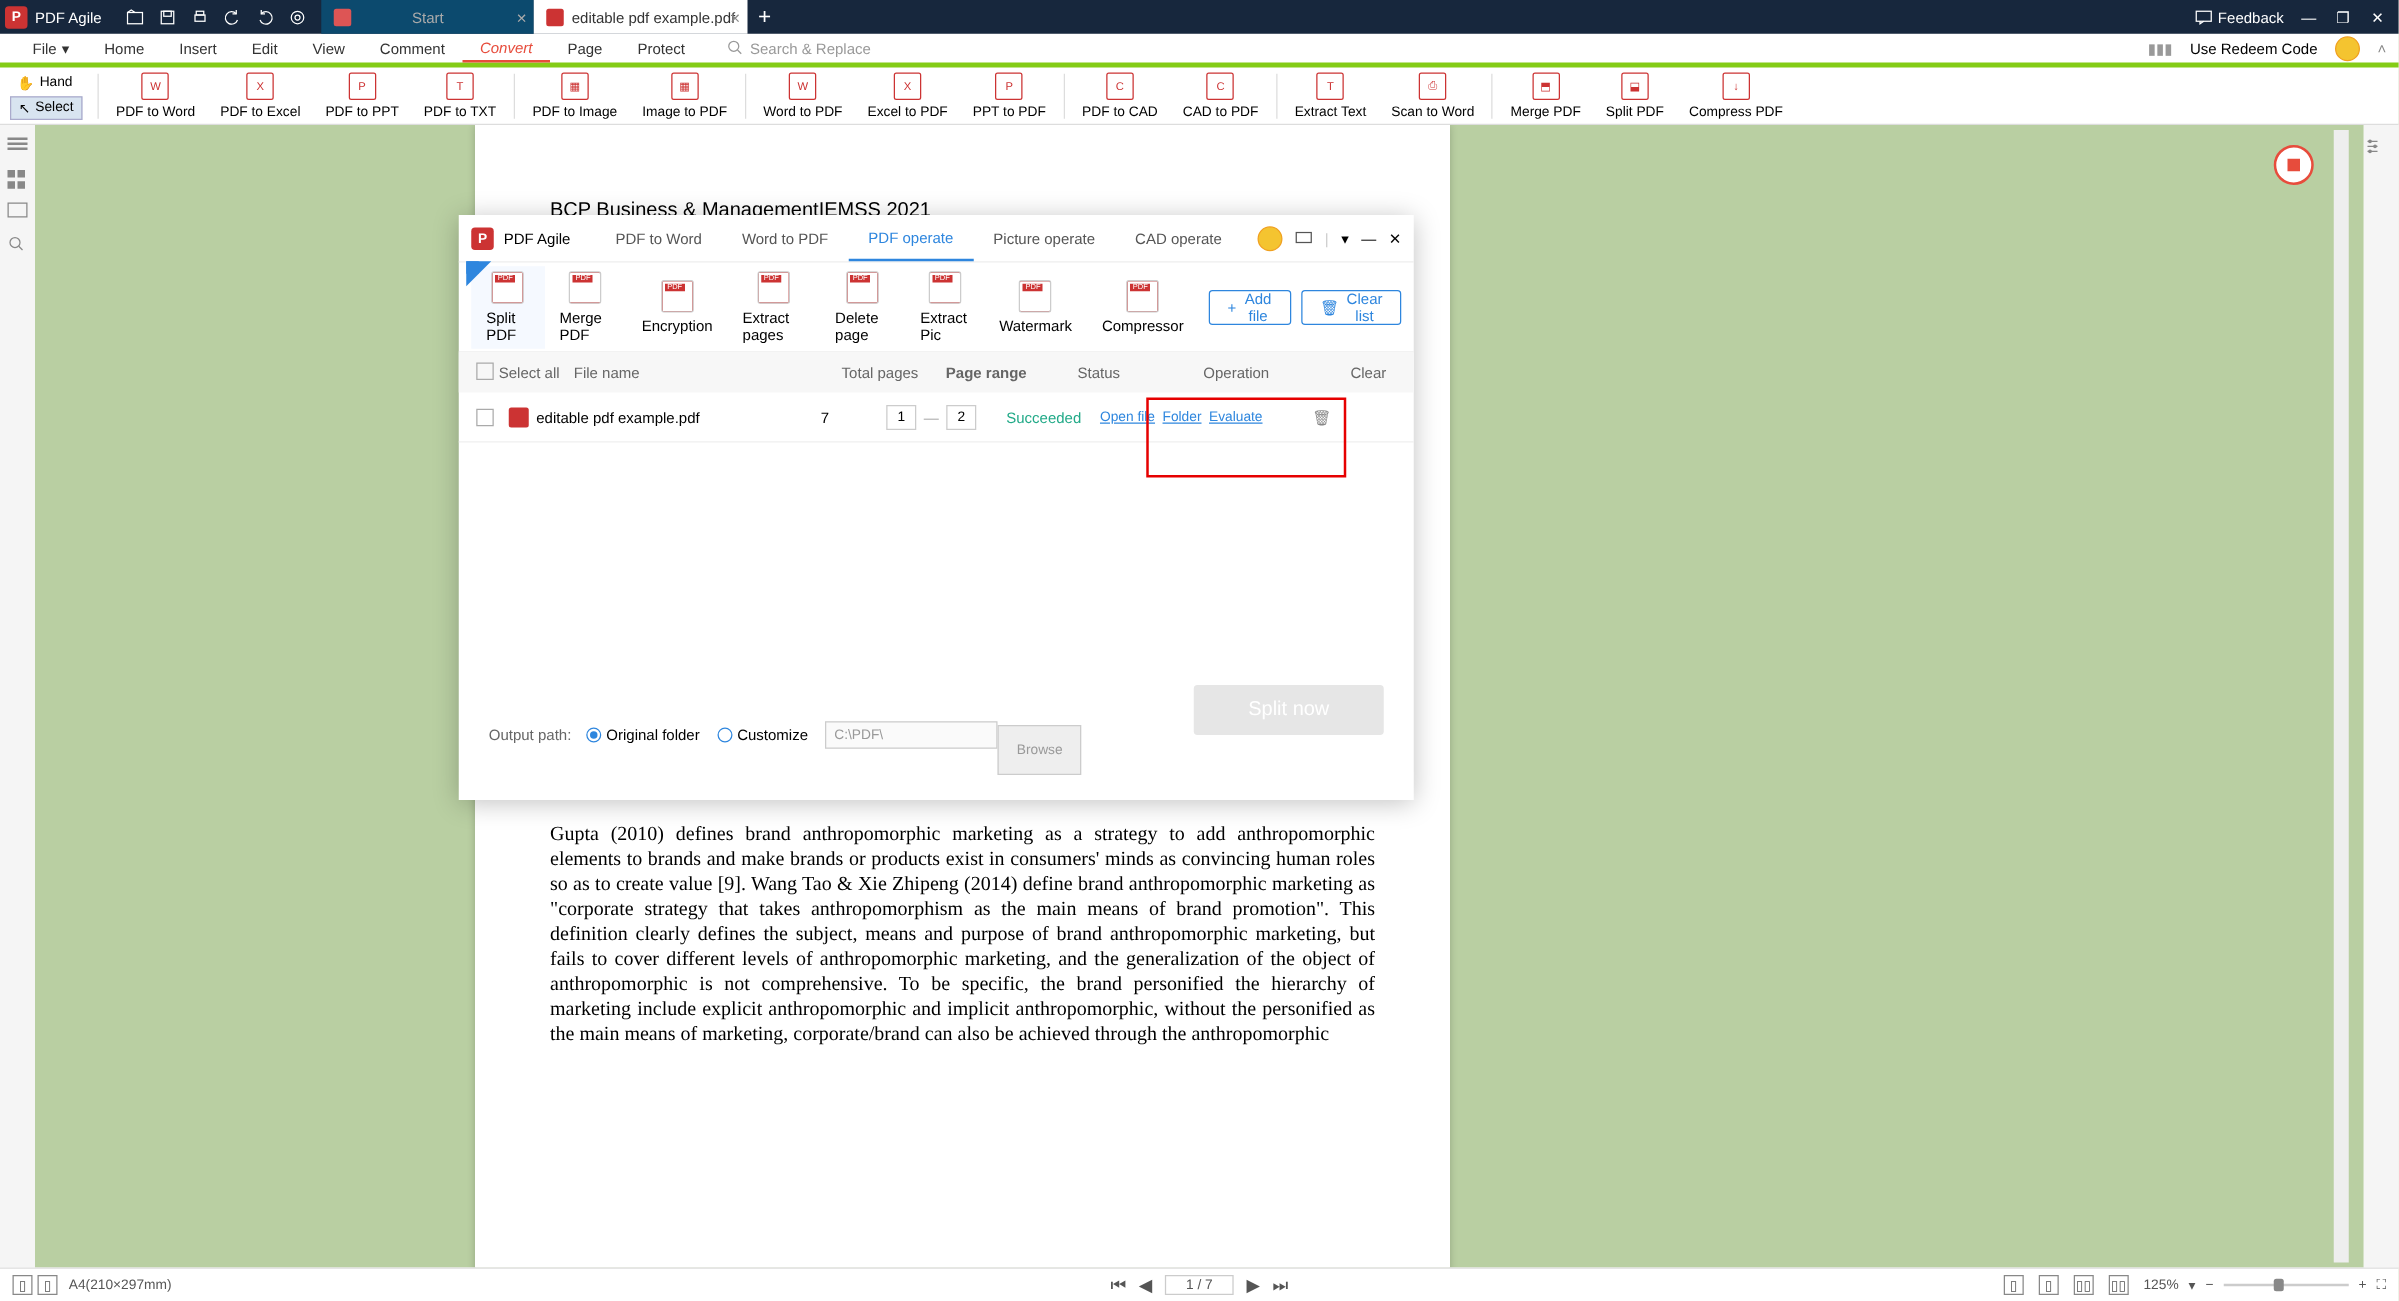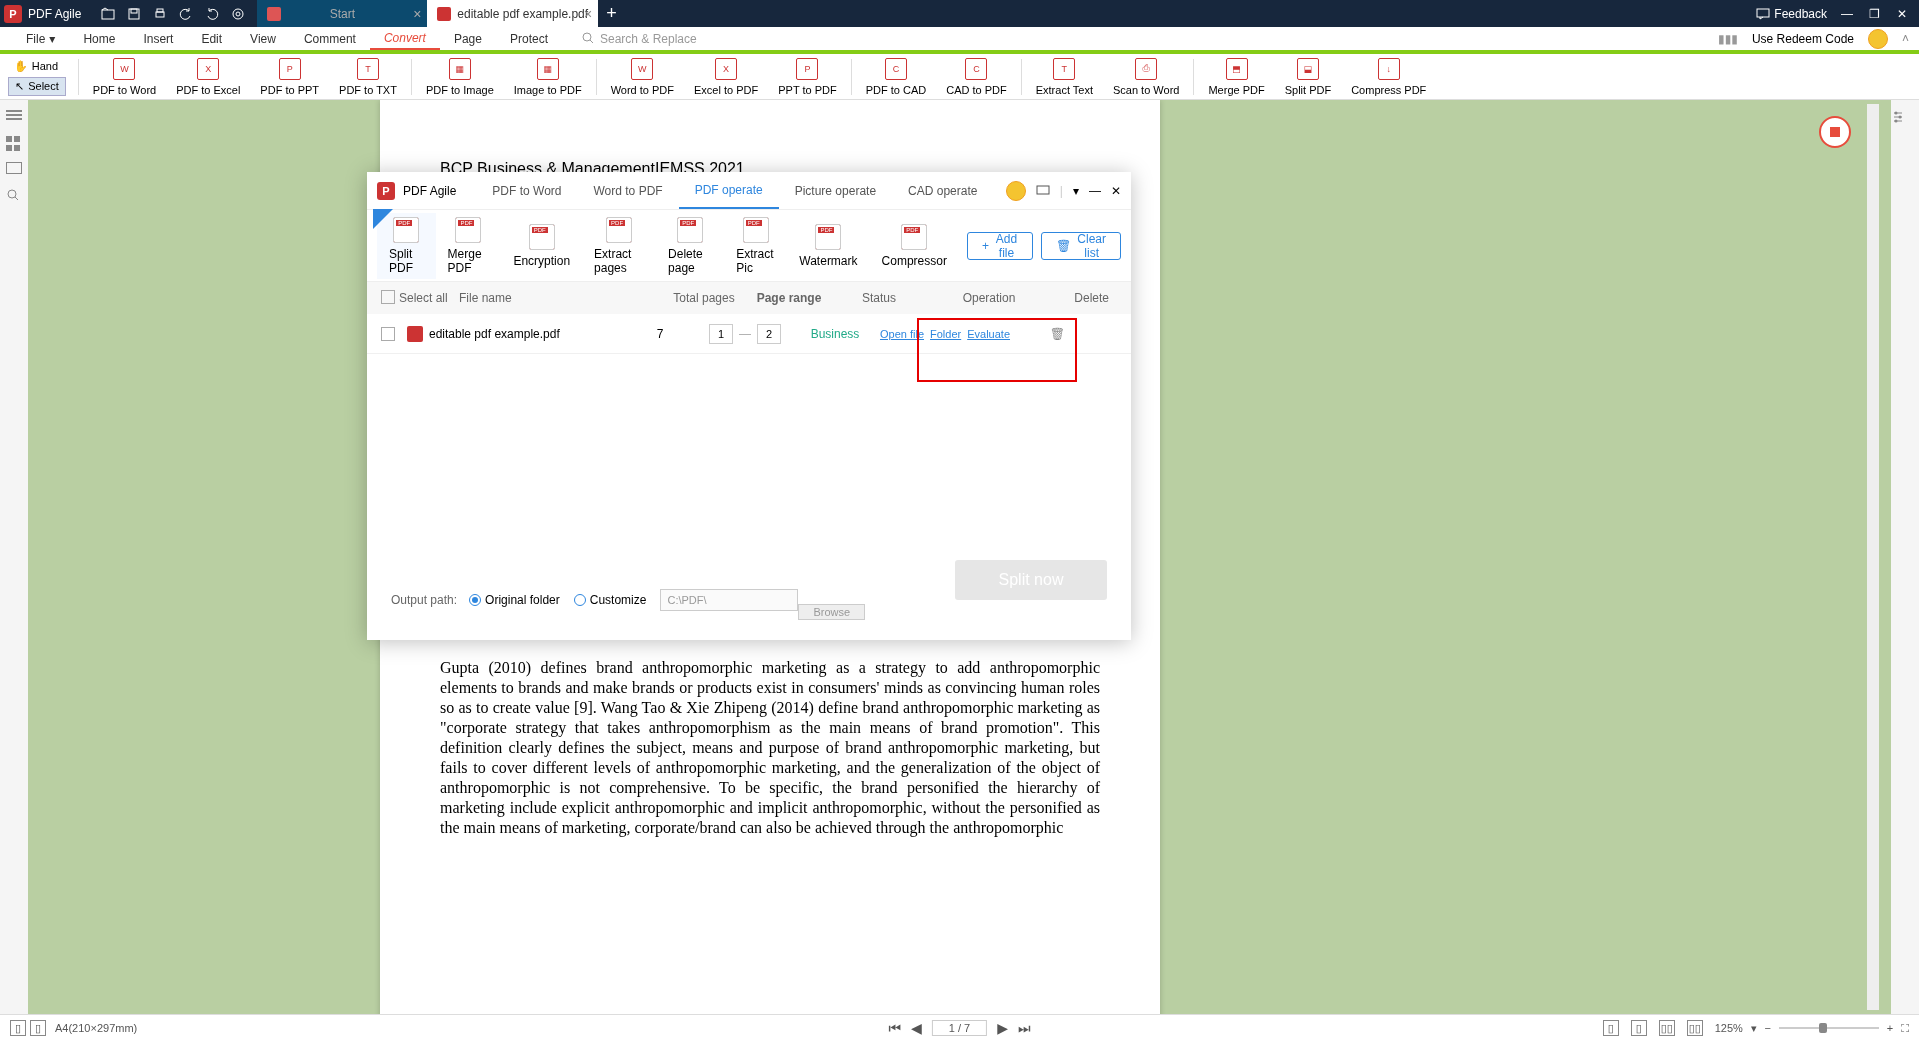--- a/index.html
+++ b/index.html
@@ -92,21 +92,21 @@
 .modal .table-row .ops { width: 140px; display: flex; gap: 6px; justify-content: center; }
 .modal .table-row .ops a { color: #2e86de; text-decoration: underline; cursor: pointer; font-size: 11px; }
 .modal .table-row .del { width: 50px; text-align: right; color: #888; cursor: pointer; }
 .modal .highlight-box { position: absolute; left: 550px; top: 146px; width: 160px; height: 64px; border: 2px solid #e60000; pointer-events: none; }
 .modal .m-footer { margin-top: auto; padding: 14px 24px 20px; display: flex; align-items: center; }
 .modal .m-footer .label { color: #666; margin-right: 12px; }
 .modal .m-footer .radio { display: flex; align-items: center; gap: 4px; margin-right: 14px; cursor: pointer; }
 .modal .m-footer .radio .r { width: 12px; height: 12px; border: 1px solid #2e86de; border-radius: 50%; display: flex; align-items: center; justify-content: center; }
 .modal .m-footer .radio .r.on::after { content: ''; width: 6px; height: 6px; background: #2e86de; border-radius: 50%; }
 .modal .m-footer .path-input { width: 138px; height: 22px; border: 1px solid #ccc; padding: 0 6px; color: #999; font-size: 11px; }
-.modal .m-footer .browse { height: 16px; padding: 0 14px; background: #eee; border: 1px solid #ccc; color: #999; font-size: 11px; margin-top: 24px; }
+.modal .m-footer .browse { height: 40px; padding: 0 14px; background: #eee; border: 1px solid #ccc; color: #999; font-size: 11px; margin-top: 24px; }
 .modal .m-footer .spacer { flex: 1; }
 .modal .m-footer .split-btn { width: 152px; height: 40px; background: #e6e6e6; color: #fff; font-size: 16px; border: none; border-radius: 3px; position: relative; top: -20px; }
 
 
 .statusbar { position: absolute; bottom: 0; left: 0; right: 0; height: 27px; border-top: 1px solid #ddd; display: flex; align-items: center; font-size: 11px; color: #555; padding: 0 10px; }
 .statusbar .sb-ico { width: 16px; height: 16px; border: 1px solid #888; margin-right: 4px; display: flex; align-items: center; justify-content: center; cursor: pointer; }
 .statusbar .spacer { flex: 1; }
 .statusbar .nav { display: flex; align-items: center; gap: 10px; position: absolute; left: 50%; transform: translateX(-50%); }
 .statusbar .nav .navbtn { cursor: pointer; font-size: 14px; }
 .statusbar .right { display: flex; align-items: center; gap: 8px; }
@@ -416,33 +416,33 @@
       </button>
   </div>
   <div class="table-head">
     <span class="col-checkbox"><span class="chk"></span></span>
     <span class="col-selectall">Select all</span>
     <span class="col-fname">File name</span>
     <span class="col-tpages">Total pages</span>
     <span class="col-prange">Page range</span>
     <span class="col-status">Status</span>
     <span class="col-op">Operation</span>
-    <span class="col-del">Delete</span>
+    <span class="col-del">Clear</span>
   </div>
   <div class="table-row">
     <span class="cb"></span>
     <span class="fico"></span>
     <span class="fname">editable pdf example.pdf</span>
     <span class="tpages">7</span>
     <span class="prange">
       <input value="1" style="">
       <span style="color:#aaa">—</span>
       <input value="2" style="">
     </span>
-    <span class="status">Business</span>
+    <span class="status">Succeeded</span>
     <span class="ops">
       <a>Open file</a>
       <a>Folder</a>
       <a>Evaluate</a>
     </span>
     <span class="del">🗑</span>
   </div>
   <div class="highlight-box"></div>
   <div class="m-footer">
     <span class="label">Output path:</span>

